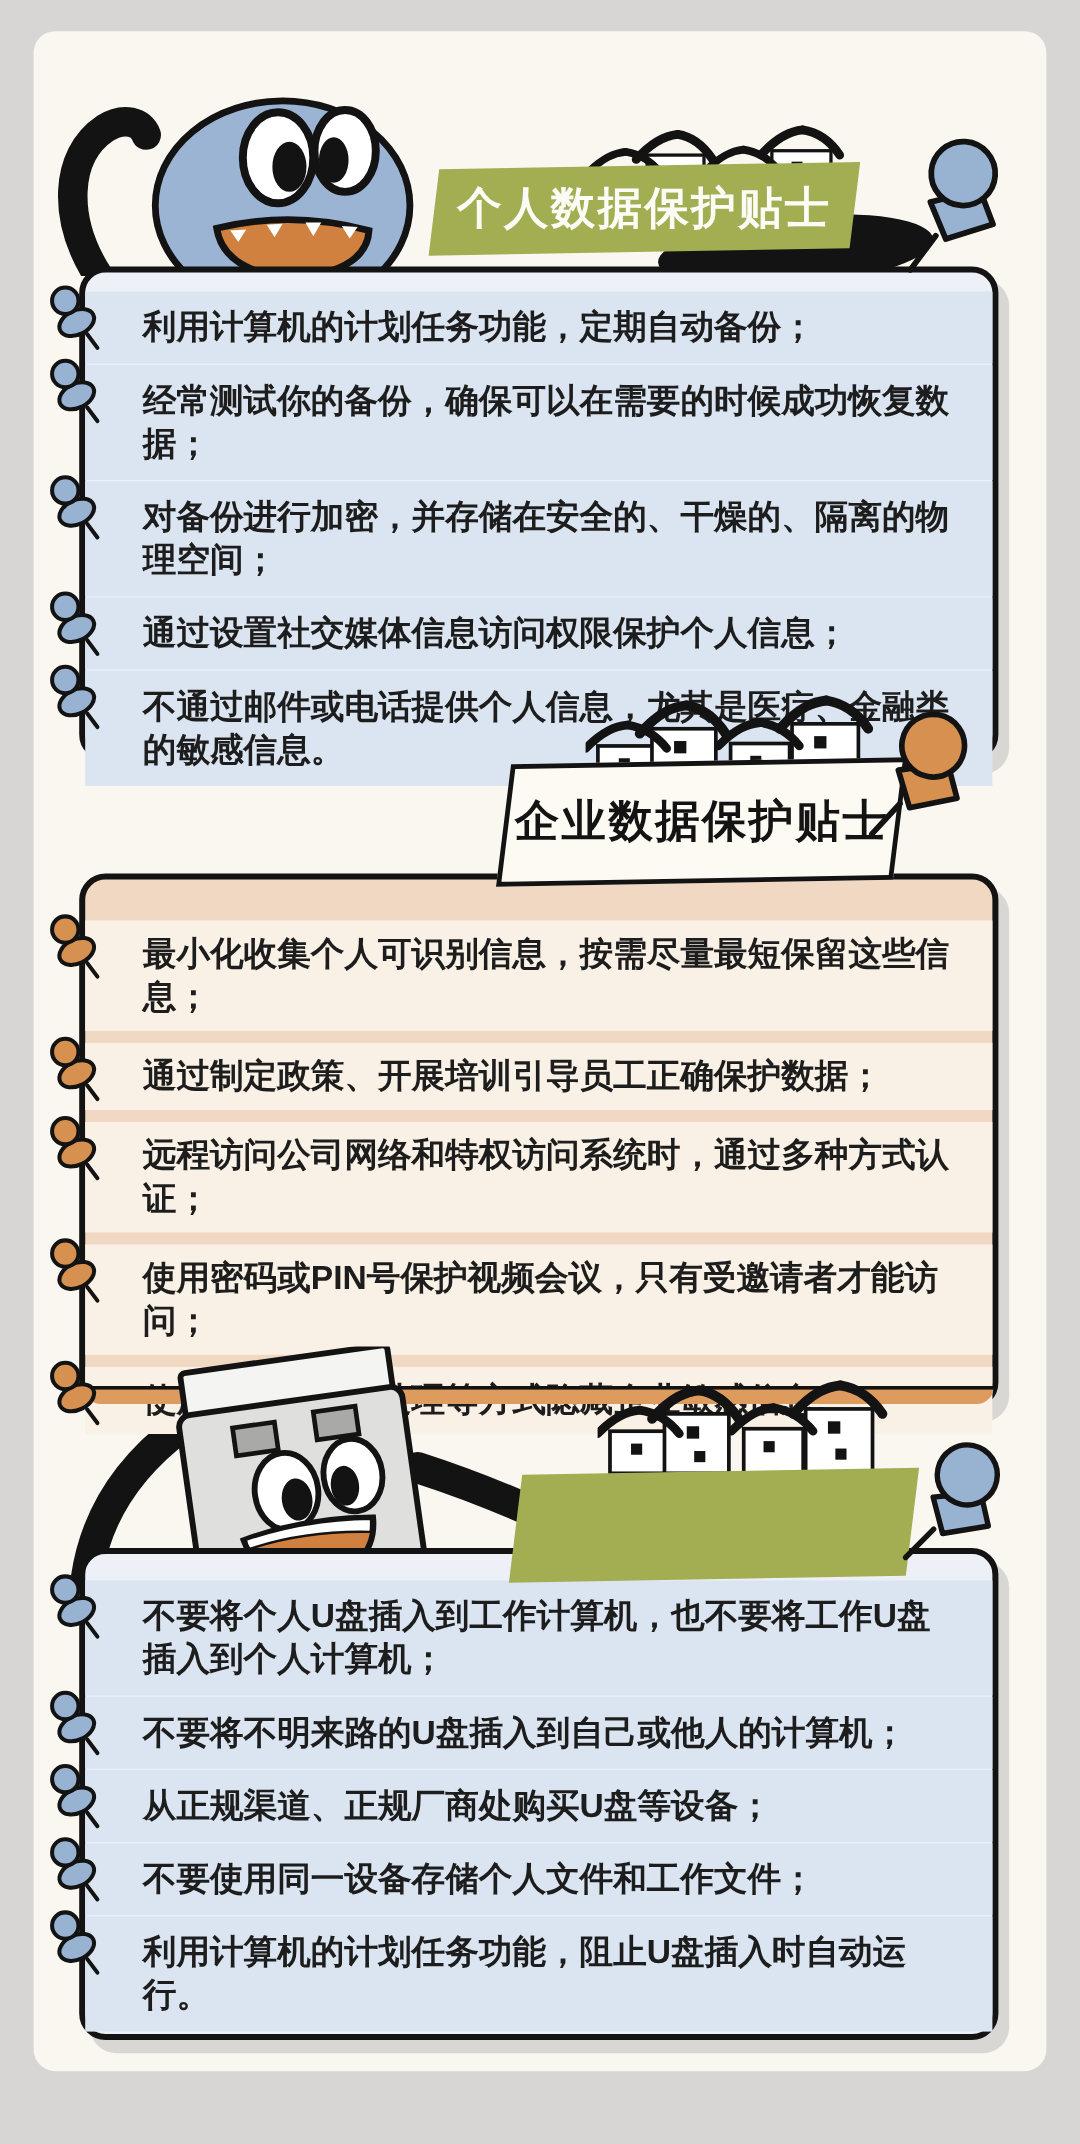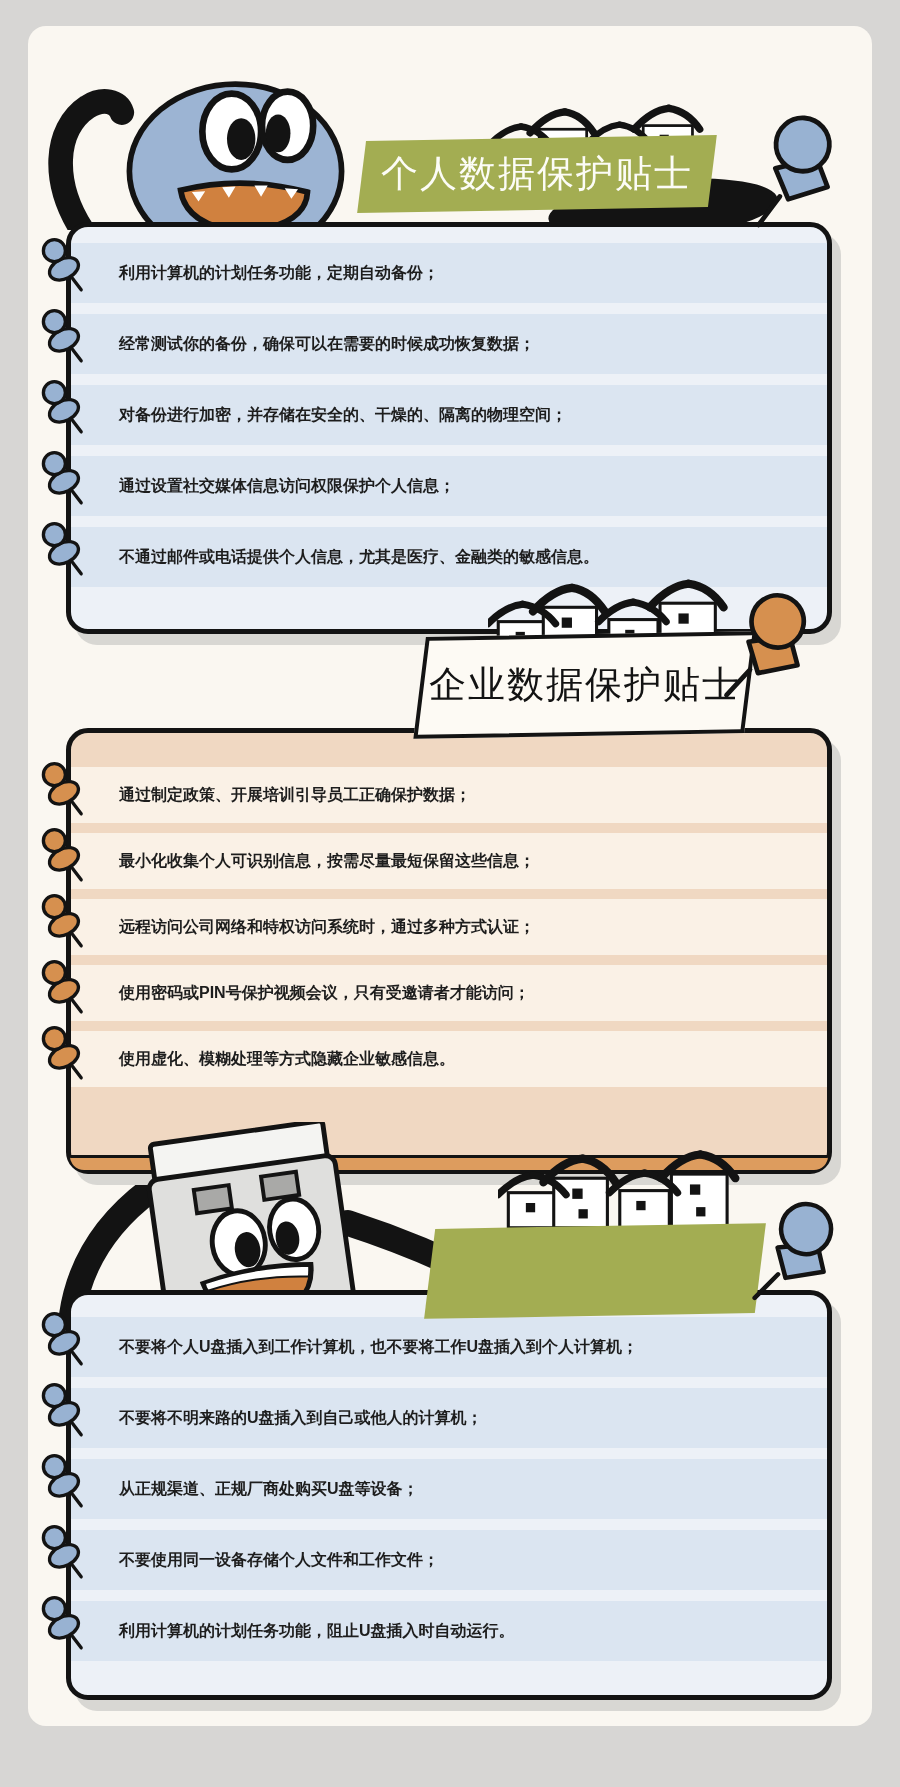--- a/index.html
+++ b/index.html
@@ -19,32 +19,32 @@
   .houses{z-index:2;}
   .big-pin{z-index:6;}
   .pin-blue .pin-fill{fill:var(--pin-blue);}
   .pin-orange .pin-fill{fill:var(--pin-orange);}
 
   
   .banner{z-index:5;display:flex;align-items:center;justify-content:center;}
   .banner-bg{position:absolute;inset:0;transform:skewX(-8deg) rotate(-1deg);}
   .banner.green .banner-bg{background:var(--banner-green);}
   .banner.cream .banner-bg{background:var(--banner-cream);border:4px solid var(--outline);}
-  .banner-label{position:relative;z-index:1;font-weight:normal;font-size:37px;letter-spacing:2px;white-space:nowrap;}
+  .banner-label{position:relative;z-index:1;font-weight:bold;font-size:37px;letter-spacing:2px;white-space:nowrap;}
   .banner.green .banner-label{color:#fcfcf6;}
   .banner.cream .banner-label{color:var(--outline);}
 
   
   .panel{position:absolute;border:5px solid var(--outline);border-radius:22px;z-index:2;
     box-shadow:9px 11px 0 var(--shadow);}
   .panel.theme-blue{background:var(--blue-panel);}
   .panel.theme-peach{background:var(--peach-panel);}
   .panel .rows{position:relative;width:100%;height:100%;}
-  .tip-row{position:relative;margin:0 0 11px 0;padding:12px 26px 12px 48px;
-    font-size:16px;font-weight:bold;color:#1d1d1d;line-height:36px;}
+  .tip-row{position:relative;margin:0 0 1px 0;padding:12px 26px 12px 48px;
+    font-size:28px;font-weight:bold;color:#1d1d1d;line-height:36px;}
   .theme-blue .tip-row{background:var(--blue-row);}
   .theme-peach .tip-row{background:var(--peach-row);}
   .panel-1 .rows{padding-top:16px;}
   .panel-2 .rows{padding-top:34px;}
   .panel-2 .tip-row{padding-top:10px;padding-bottom:10px;margin-bottom:10px;}
   .panel-3 .rows{padding-top:22px;}
   .row-pin{position:absolute;left:-30px;top:-6px;width:44px;height:56px;z-index:4;}
   .orange-strip{position:absolute;left:-1px;right:-1px;bottom:-1px;height:15px;background:var(--orange-bar);
     border-radius:0 0 14px 14px;border-top:3px solid var(--outline);}
 
@@ -182,28 +182,28 @@
   </svg>
 
   <div class="panel panel-2 theme-peach" style="left:66px;top:728px;width:766px;height:446px;">
     <div class="rows">
         <div class="tip-row"><span class="row-pin pin-orange"><svg viewBox="0 0 46 58" width="44" height="56">
               <g stroke="#131313" stroke-width="3.5" stroke-linejoin="round" stroke-linecap="round">
                 <ellipse class="pin-fill" cx="24" cy="33" rx="16" ry="10.5" transform="rotate(-26 24 33)"></ellipse>
                 <circle class="pin-fill" cx="14" cy="14" r="11.5"></circle>
                 <path fill="none" d="M33 43 L42 55"></path>
               </g>
+            </svg></span><span class="tip-text">最小化收集个人可识别信息，按需尽量最短保留这些信息；</span></div>
+        <div class="tip-row"><span class="row-pin pin-orange"><svg viewBox="0 0 46 58" width="44" height="56">
+              <g stroke="#131313" stroke-width="3.5" stroke-linejoin="round" stroke-linecap="round">
+                <ellipse class="pin-fill" cx="24" cy="33" rx="16" ry="10.5" transform="rotate(-26 24 33)"></ellipse>
+                <circle class="pin-fill" cx="14" cy="14" r="11.5"></circle>
+                <path fill="none" d="M33 43 L42 55"></path>
+              </g>
             </svg></span><span class="tip-text">通过制定政策、开展培训引导员工正确保护数据；</span></div>
-        <div class="tip-row"><span class="row-pin pin-orange"><svg viewBox="0 0 46 58" width="44" height="56">
-              <g stroke="#131313" stroke-width="3.5" stroke-linejoin="round" stroke-linecap="round">
-                <ellipse class="pin-fill" cx="24" cy="33" rx="16" ry="10.5" transform="rotate(-26 24 33)"></ellipse>
-                <circle class="pin-fill" cx="14" cy="14" r="11.5"></circle>
-                <path fill="none" d="M33 43 L42 55"></path>
-              </g>
-            </svg></span><span class="tip-text">最小化收集个人可识别信息，按需尽量最短保留这些信息；</span></div>
         <div class="tip-row"><span class="row-pin pin-orange"><svg viewBox="0 0 46 58" width="44" height="56">
               <g stroke="#131313" stroke-width="3.5" stroke-linejoin="round" stroke-linecap="round">
                 <ellipse class="pin-fill" cx="24" cy="33" rx="16" ry="10.5" transform="rotate(-26 24 33)"></ellipse>
                 <circle class="pin-fill" cx="14" cy="14" r="11.5"></circle>
                 <path fill="none" d="M33 43 L42 55"></path>
               </g>
             </svg></span><span class="tip-text">远程访问公司网络和特权访问系统时，通过多种方式认证；</span></div>
         <div class="tip-row"><span class="row-pin pin-orange"><svg viewBox="0 0 46 58" width="44" height="56">
               <g stroke="#131313" stroke-width="3.5" stroke-linejoin="round" stroke-linecap="round">
                 <ellipse class="pin-fill" cx="24" cy="33" rx="16" ry="10.5" transform="rotate(-26 24 33)"></ellipse>

